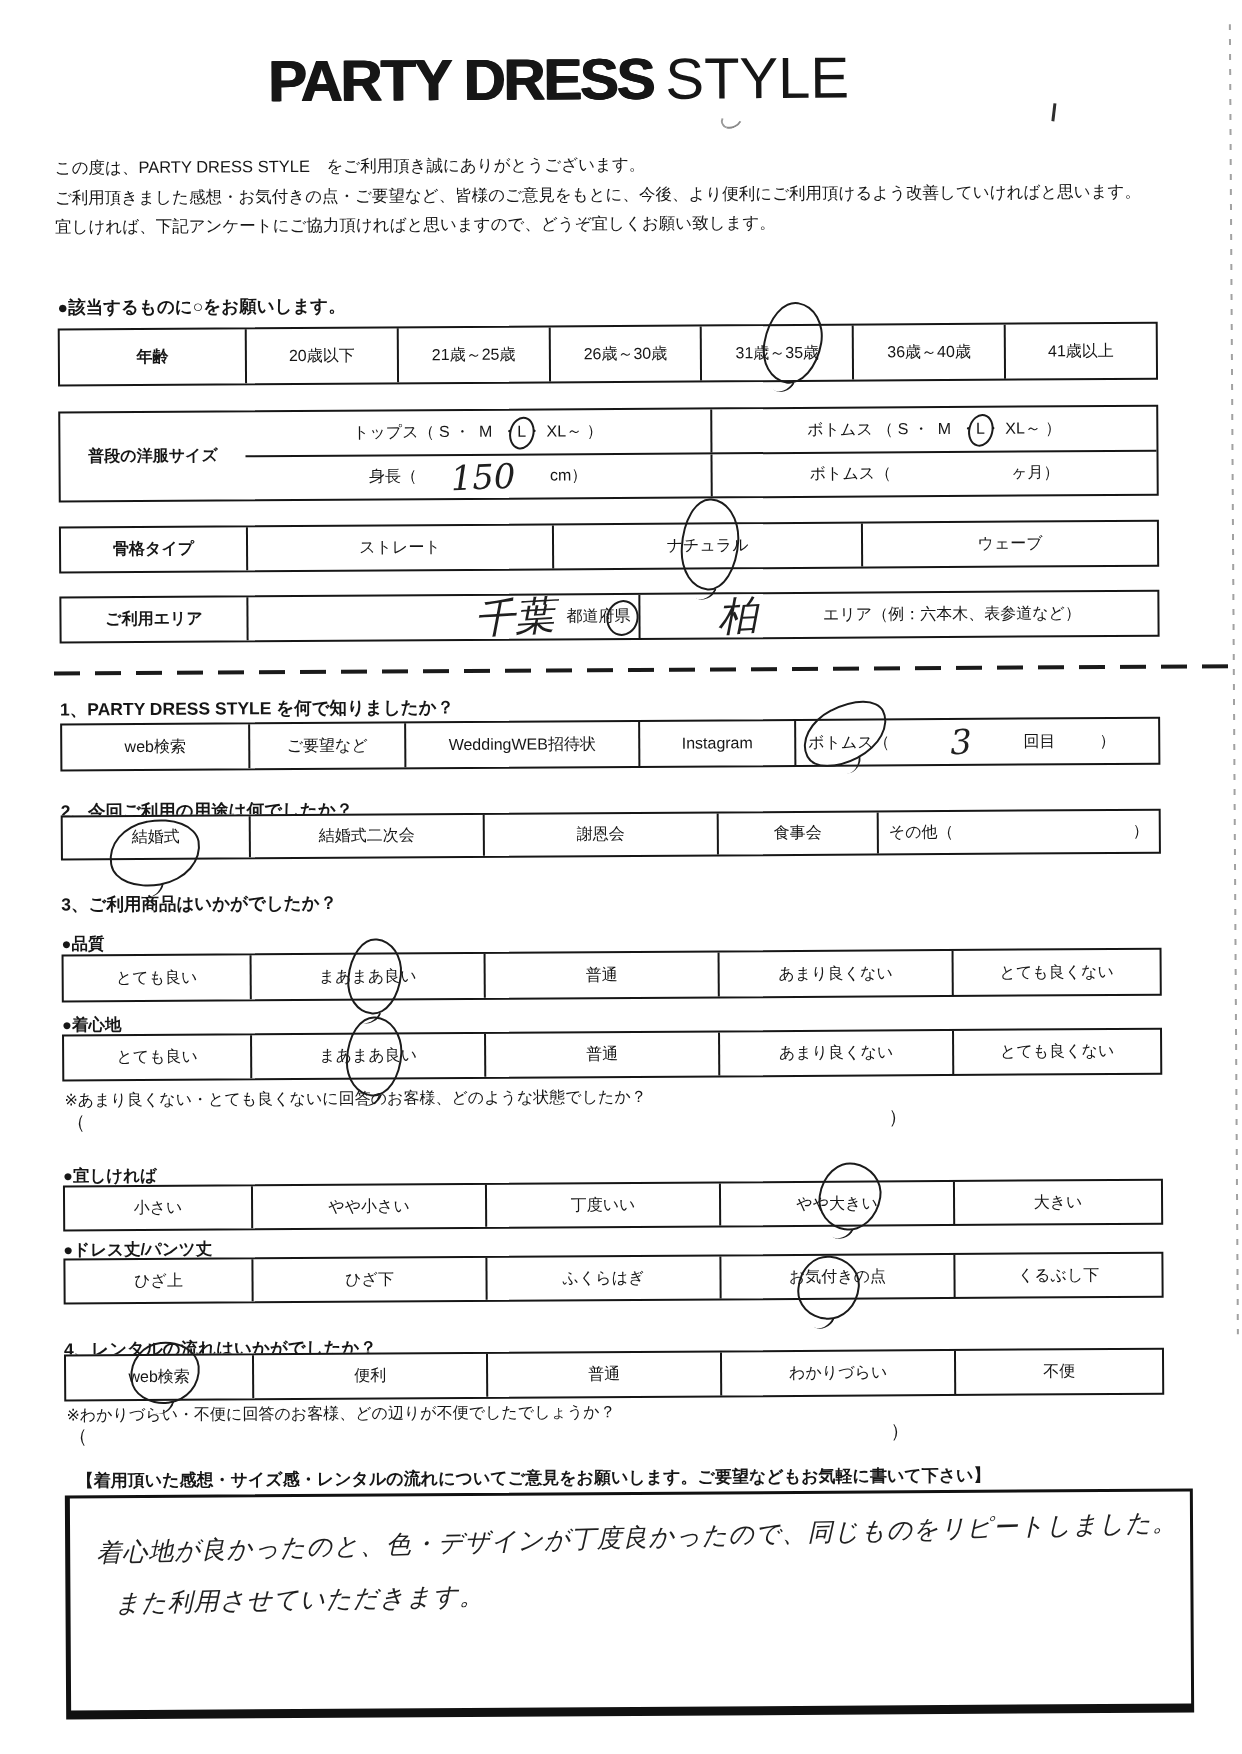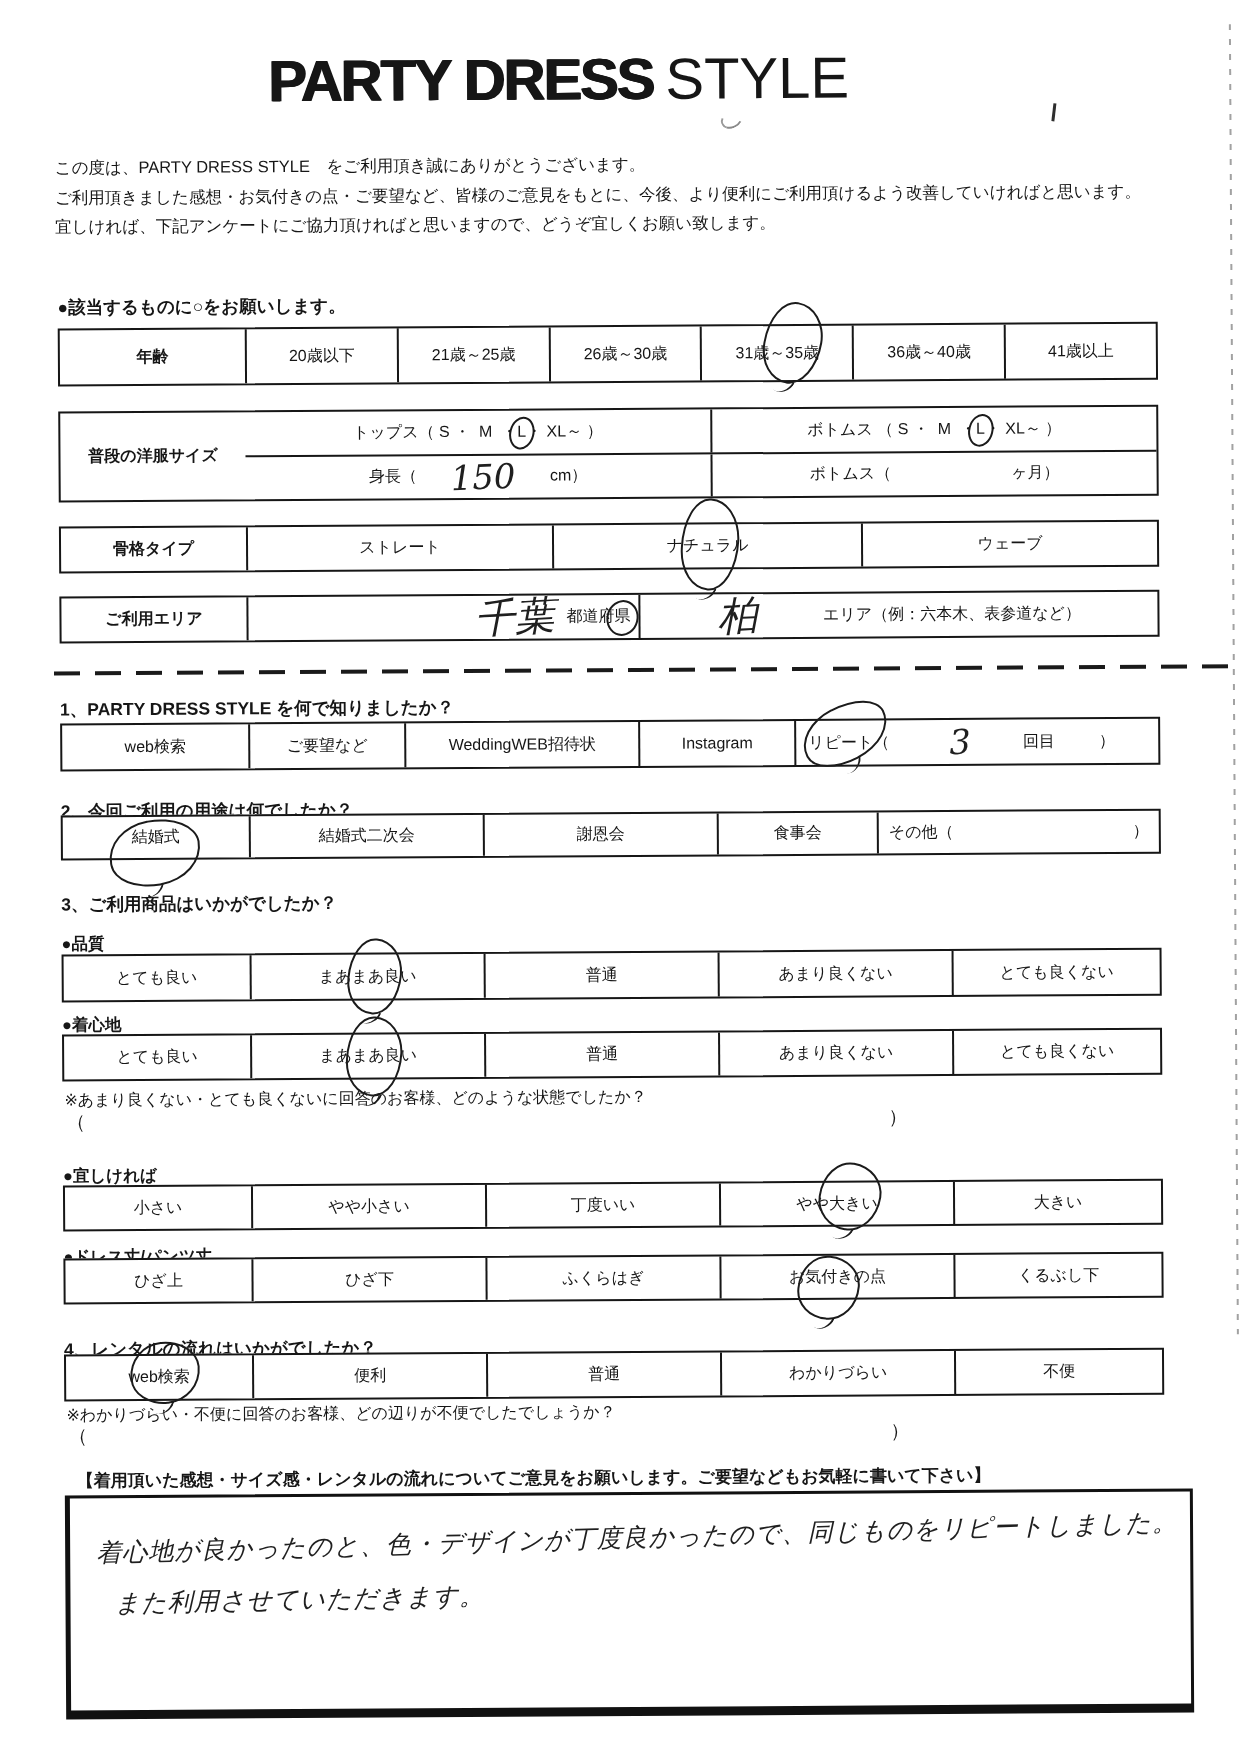--- a/index.html
+++ b/index.html
@@ -138,21 +138,21 @@
 
   <div class="dash-sep"></div>
 
   <div class="h-bold" style="left:60px;top:694px;">1、PARTY DRESS STYLE を何で知りましたか？</div>
   <div class="tbl" style="left:60px;top:720px;width:1100px;height:48px;">
     <div class="cell" style="flex:0 0 186px;">web検索</div>
     <div class="cell" style="flex:0 0 156px;">ご要望など</div>
     <div class="cell" style="flex:0 0 234px;">WeddingWEB招待状</div>
     <div class="cell" style="flex:0 0 156px;">Instagram</div>
     <div class="cell" style="justify-content:flex-start;padding-left:12px;">
-      <span>リピート</span>
+      <span>ボトムス</span>
       <span>（</span>
       <span class="hand hand-num" style="margin:0 52px 0 60px;">3</span>
       <span>回目</span>
       <span style="margin-left:44px;">）</span>
       <i class="circ tail" style="left:4px;top:-15px;width:86px;height:52px;transform:rotate(-27deg);"></i>
     </div>
   </div>
 
   <div class="h-bold" style="left:60px;top:796px;">2、今回ご利用の用途は何でしたか？</div>
   <div class="tbl" style="left:60px;top:812px;width:1100px;height:45px;">
@@ -204,21 +204,21 @@
     <div class="cell" style="flex:0 0 186px;">小さい</div>
     <div class="cell" style="flex:0 0 234px;">やや小さい</div>
     <div class="cell" style="flex:0 0 234px;">丁度いい</div>
     <div class="cell" style="flex:0 0 234px;">
       <span>やや大きい</span>
       <i class="circ tail" style="left:98px;top:-20px;width:58px;height:64px;transform:rotate(9deg);"></i>
     </div>
     <div class="cell">大きい</div>
   </div>
 
-  <div class="sub-bold" style="left:60px;top:1236px;margin-top:7px;">●ドレス丈/パンツ丈</div>
+  <div class="sub-bold" style="left:60px;top:1236px;">●ドレス丈/パンツ丈</div>
   <div class="tbl" style="left:60px;top:1255px;width:1100px;height:46px;">
     <div class="cell" style="flex:0 0 186px;">ひざ上</div>
     <div class="cell" style="flex:0 0 234px;">ひざ下</div>
     <div class="cell" style="flex:0 0 234px;">ふくらはぎ</div>
     <div class="cell" style="flex:0 0 234px;">
       <span>お気付きの点</span>
       <i class="circ tail" style="left:76px;top:0px;width:58px;height:60px;transform:rotate(5deg);"></i>
     </div>
     <div class="cell">くるぶし下</div>
   </div>

